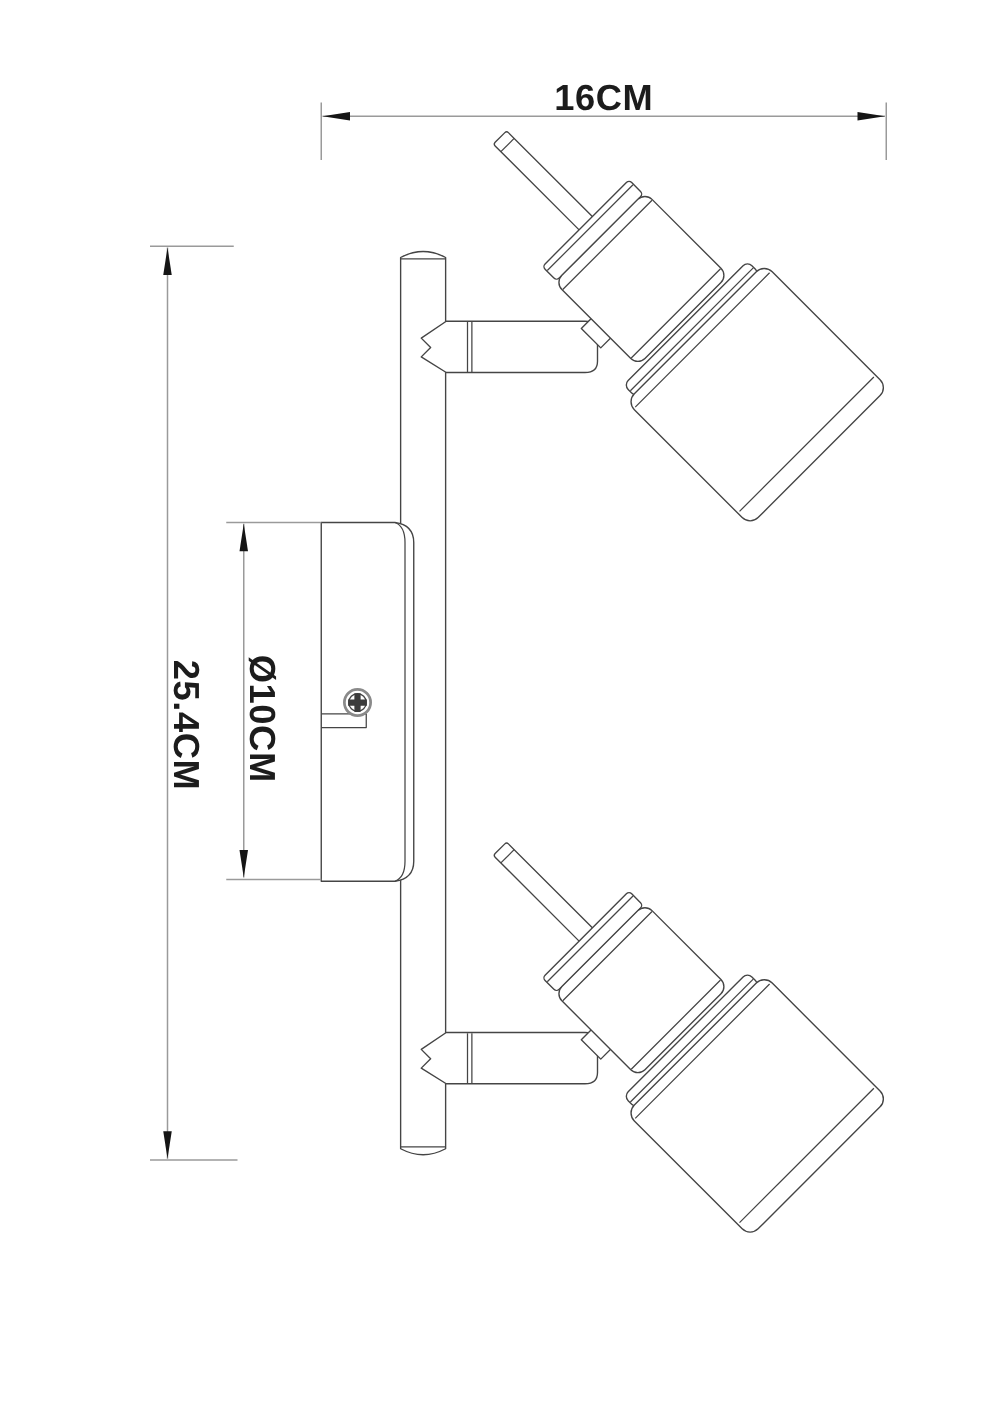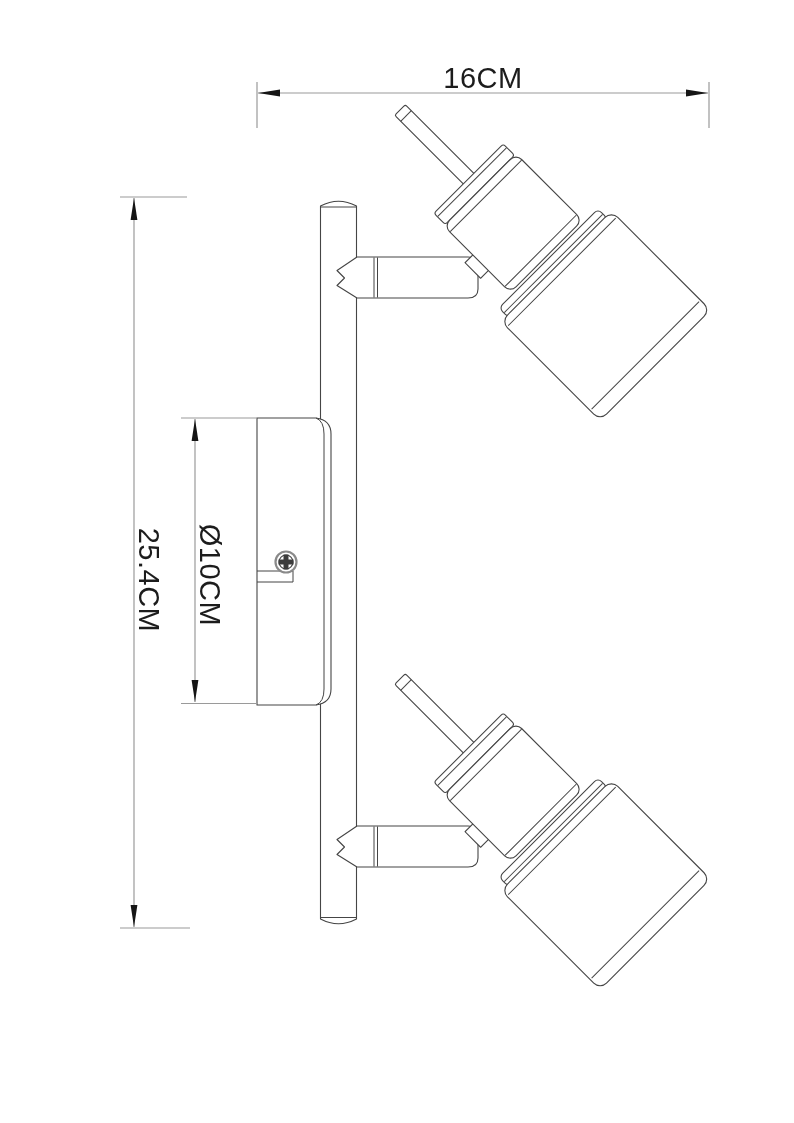--- a/index.html
+++ b/index.html
@@ -9,20 +9,21 @@
     width: 794px;
     height: 1123px;
     font-family: "Liberation Sans", sans-serif;
   }
   .canvas {
     position: relative;
     width: 794px;
     height: 1123px;
     background: #ffffff;
     overflow: hidden;
+    font-weight: bold;
   }
   svg { display: block; }
   .outline {
     fill: #ffffff;
     stroke: #454545;
     stroke-width: 1.1;
     stroke-linejoin: round;
   }
   .detail {
     fill: none;

